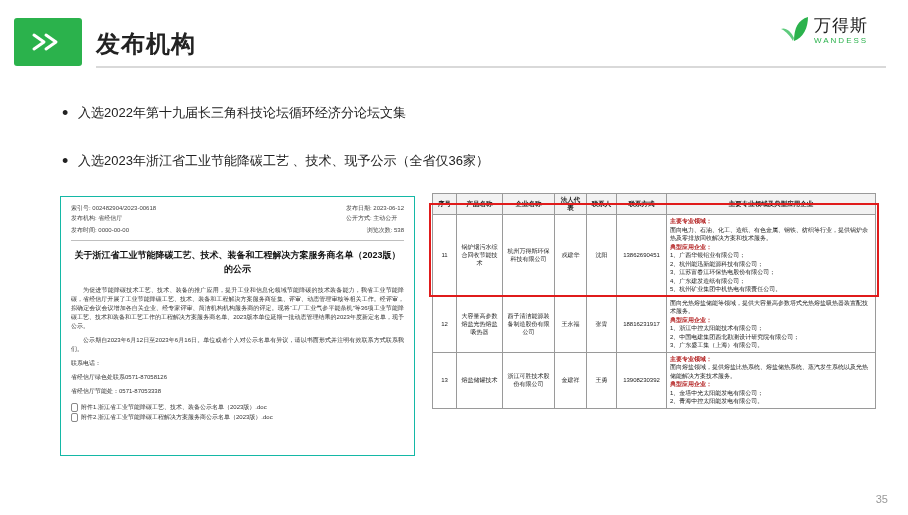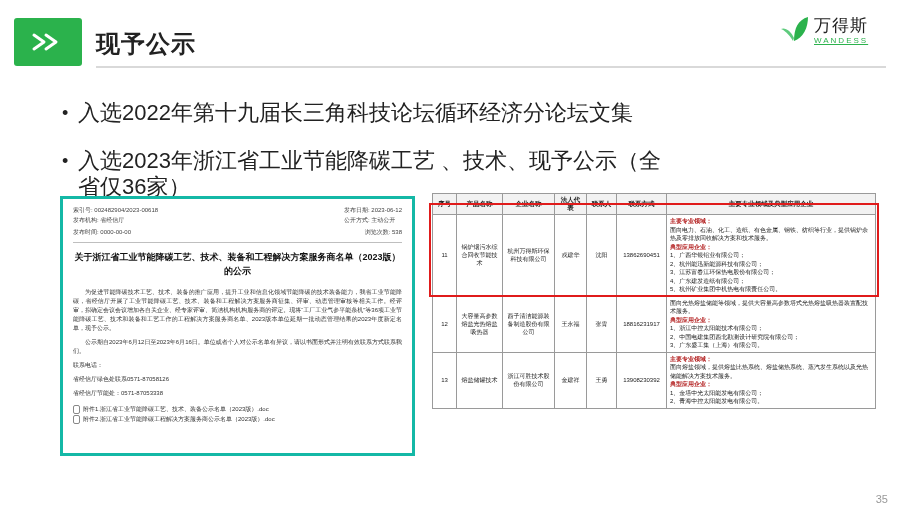--- a/index.html
+++ b/index.html
@@ -29,37 +29,37 @@
     position:absolute;right:18px;top:14px;width:110px;height:46px;
   }
   .logo-mark{
     position:absolute;left:0;top:0;width:30px;height:30px;
   }
   .logo-text{
     position:absolute;left:34px;top:0px;font-size:17px;font-weight:normal;color:#222;
     letter-spacing:1px;
   }
   .logo-sub{
-    position:absolute;left:34px;top:22px;font-size:8px;color:#2bb24c;letter-spacing:2px;text-decoration:underline;
+    position:absolute;left:34px;top:22px;font-size:8px;color:#2bb24c;letter-spacing:2px;
   }
   
   .bullets{position:absolute;left:62px;top:100px;width:620px;}
   .bullet{
     display:flex;align-items:flex-start;margin-bottom:22px;
   }
   .bullet .dot{
     width:16px;flex:0 0 16px;font-size:18px;color:#222;line-height:26px;text-align:left;
   }
   .bullet .txt{
-    font-size:22px;color:#222;line-height:26px;font-weight:500;
+    font-size:13px;color:#222;line-height:26px;font-weight:500;
   }
   
   .doc{
     position:absolute;left:60px;top:196px;width:355px;height:260px;
-    border:3px solid #14b8a6;background:#fff;
+    border:1px solid #14b8a6;background:#fff;
     font-size:6px;color:#333;box-sizing:border-box;
     padding:6px 10px 6px 10px;
   }
   .doc-meta{
     display:flex;justify-content:space-between;font-size:6px;color:#444;
   }
   .doc-meta .col{line-height:10px;}
   .doc-rule{height:1px;background:#bfbfbf;margin:5px 0 7px 0;}
   .doc-title{
     text-align:center;font-size:9px;font-weight:bold;color:#111;line-height:14px;
@@ -110,21 +110,21 @@
 <body>
 
 <div class="hdr-badge">
   <span>
     <svg width="40" height="22" viewBox="0 0 40 22">
       <polyline points="6,4 16,11 6,18" fill="none" stroke="#ffffff" stroke-width="3" stroke-linecap="round" stroke-linejoin="round"></polyline>
       <polyline points="18,4 28,11 18,18" fill="none" stroke="#ffffff" stroke-width="3" stroke-linecap="round" stroke-linejoin="round"></polyline>
     </svg>
   </span>
 </div>
-<div class="hdr-title">现予公示</div>
+<div class="hdr-title">发布机构</div>
 <div class="hdr-rule"></div>
 
 <div class="logo">
   <span class="logo-mark">
     <svg width="30" height="30" viewBox="0 0 30 30">
       <path d="M14 27 C14 14 18 6 28 3 C28 14 23 24 14 27 Z" fill="#2bb24c"></path>
       <path d="M13 27 C9 20 4 16 1 15 C5 13 11 17 14 24 Z" fill="#5ecb7d"></path>
     </svg>
   </span>
   <span class="logo-text">万得斯</span>

